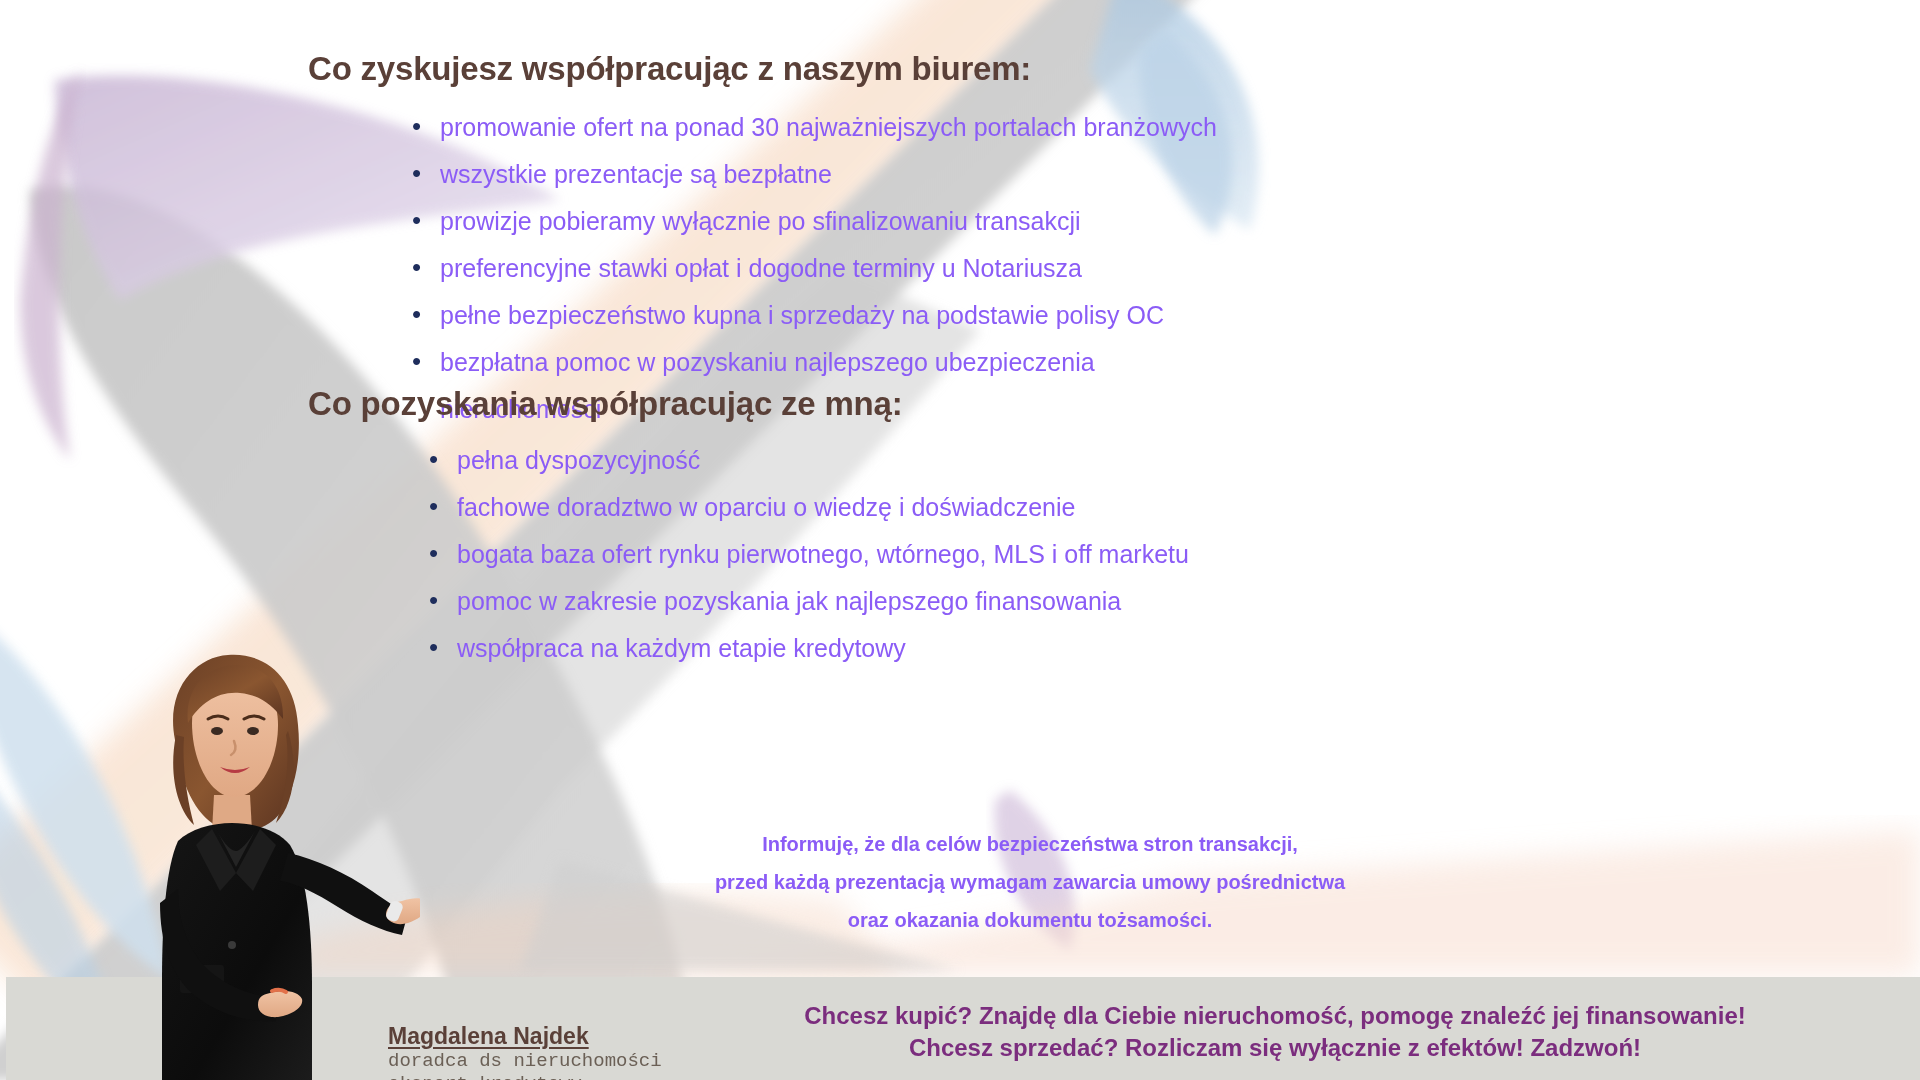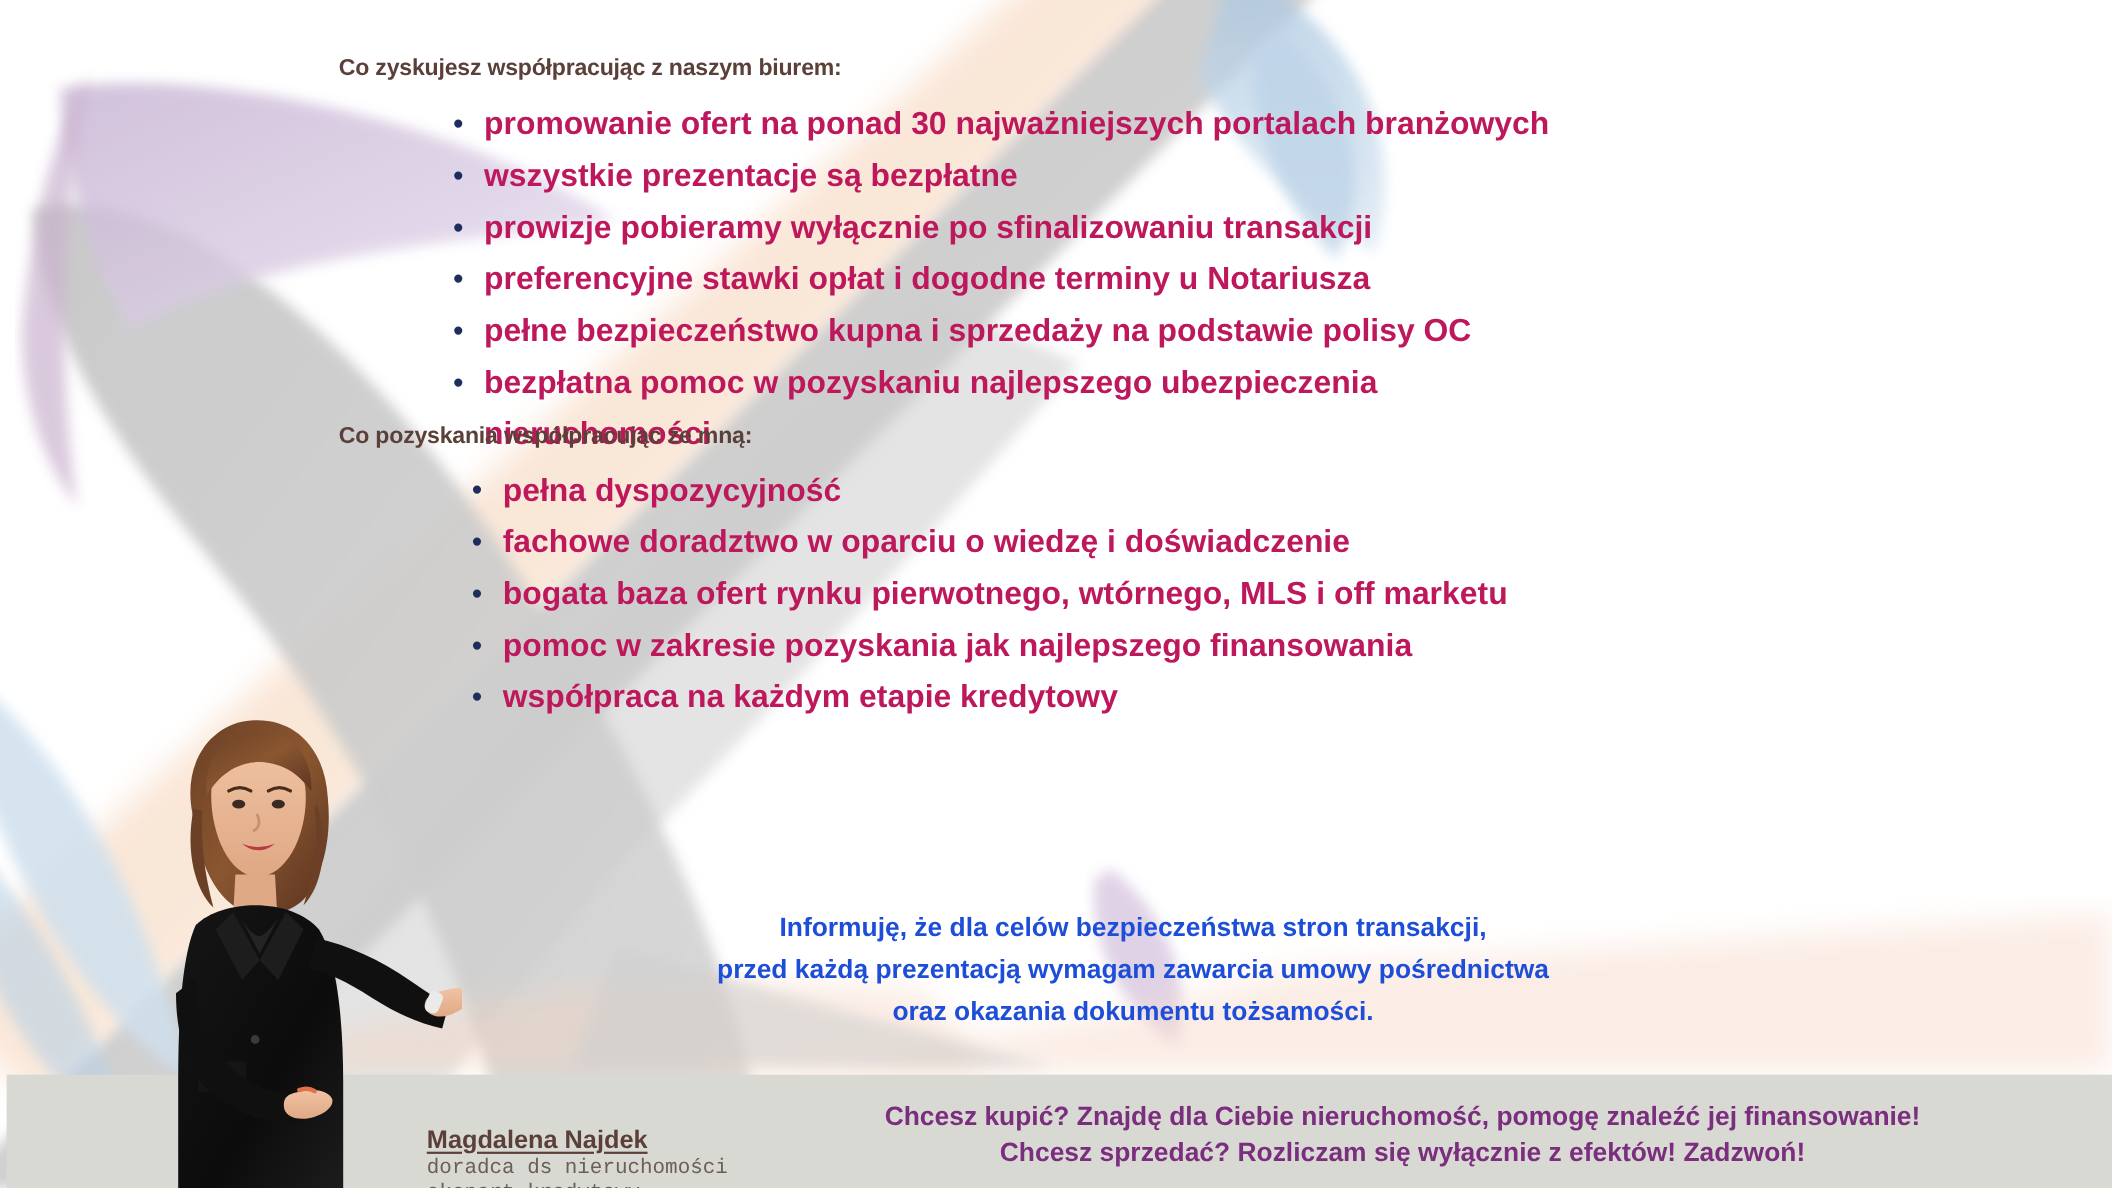--- a/index.html
+++ b/index.html
@@ -15,33 +15,32 @@
 
   
   #presenter { position:absolute; left:120px; top:645px; width:300px; height:435px; z-index:3; }
 
   
   .content { position:absolute; left:0; top:0; width:1920px; height:1080px; z-index:4; }
 
   .section-heading {
     color:#5a4038;
     font-weight:bold;
-    font-size:21px;
+    font-size:33px;
     letter-spacing:-0.2px;
     white-space:nowrap;
   }
   .bullet-list { list-style:none; }
   .bullet-list li {
-    color:#be185d;
-    font-size:29px;
+    color:#8b5cf6;
+    font-size:25px;
     line-height:47px;
     position:relative;
     padding-left:34px;
     white-space:nowrap;
-    font-weight:bold;
   }
   .bullet-list li::before {
     content:"\2022";
     position:absolute;
     left:6px;
     top:-1px;
     font-size:26px;
     color:#1e2d5c;
   }
 
@@ -52,23 +51,23 @@
 
   #block-me { position:absolute; left:308px; top:385px; }
   #me-items { margin-top:14px; margin-left:115px; }
 
   #notice {
     position:absolute;
     left:430px;
     top:825px;
     width:1200px;
     text-align:center;
-    color:#1d4ed8;
-    font-weight:bold;
-    font-size:24px;
+    color:#8b5cf6;
+    font-weight:bold;
+    font-size:20px;
     line-height:38px;
   }
 
   
   #footer-bar {
     position:absolute;
     left:6px;
     top:977px;
     width:1914px;
     height:103px;

